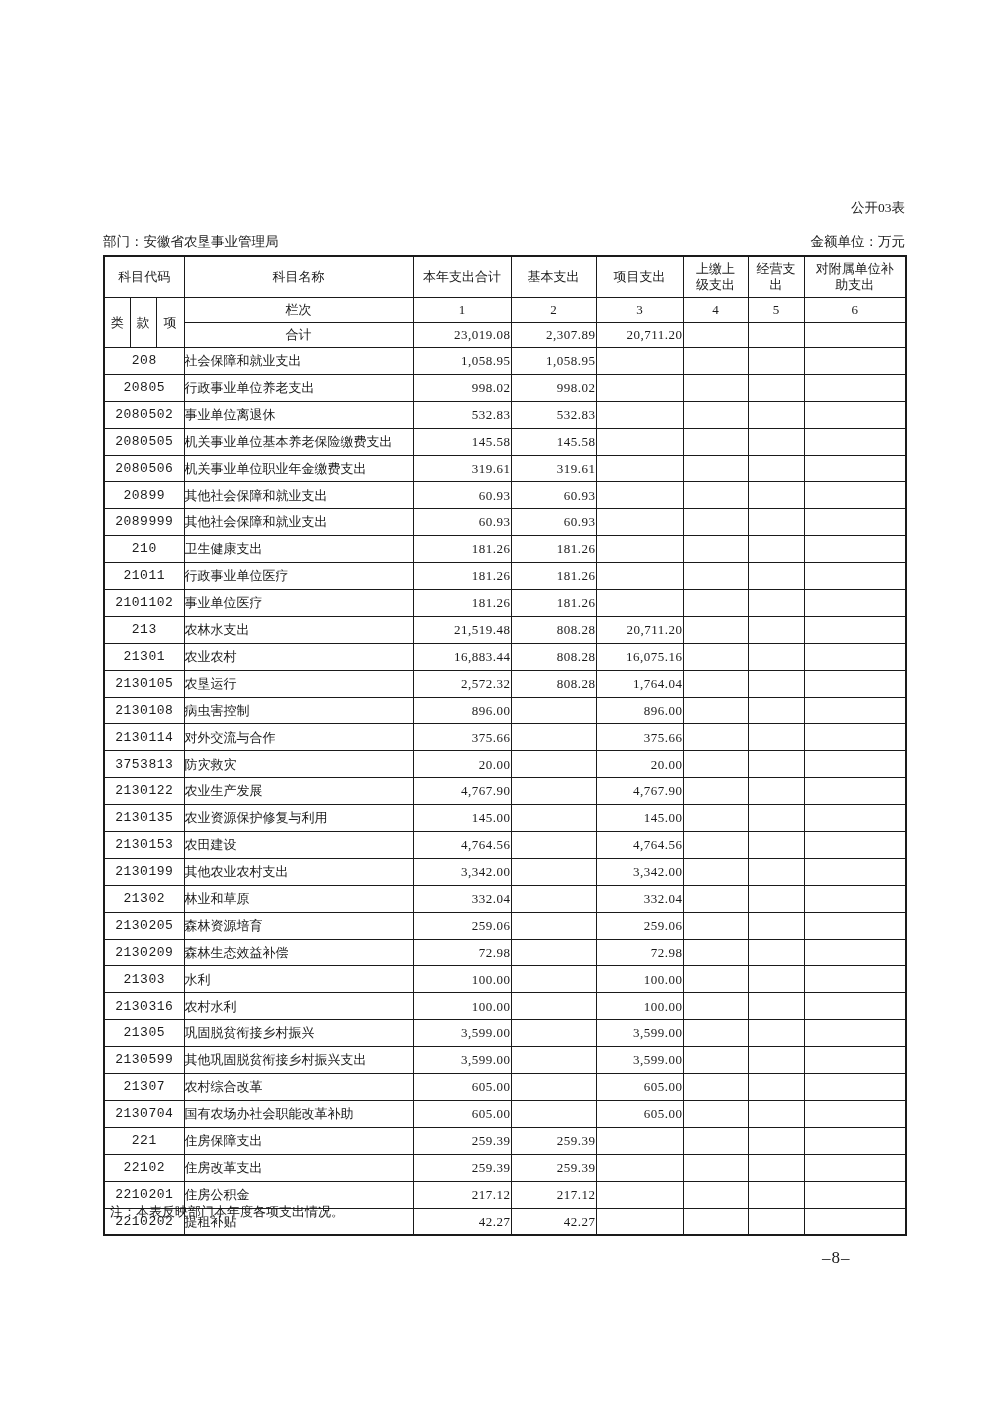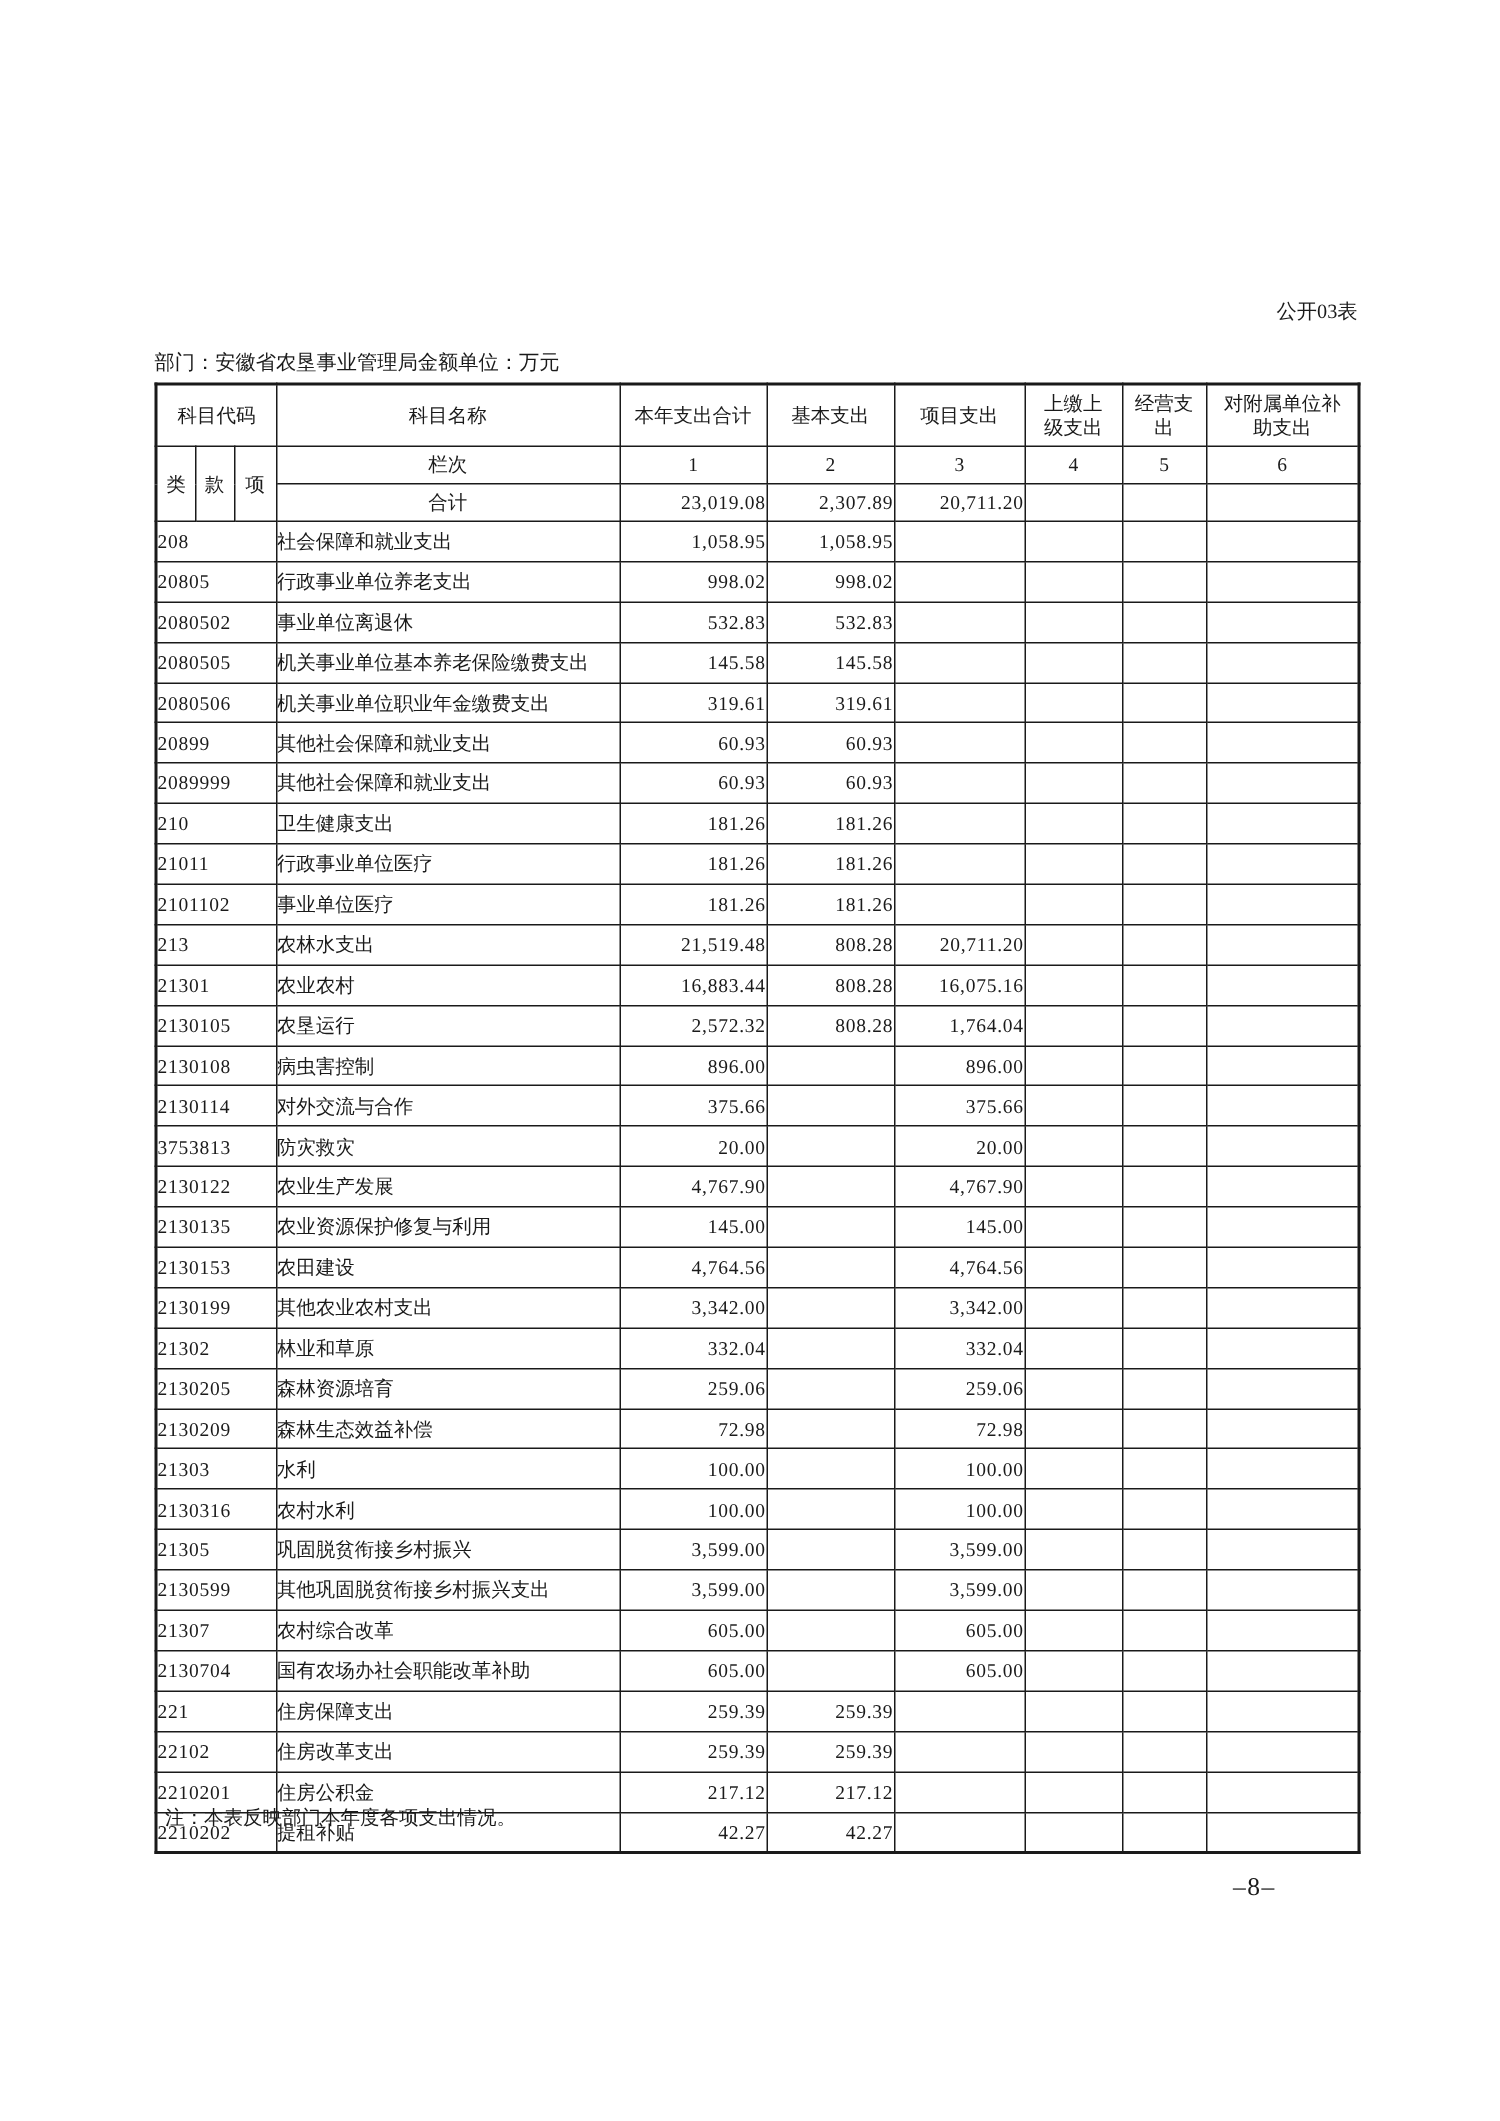--- a/index.html
+++ b/index.html
@@ -25,20 +25,21 @@
     position:absolute;
     top:199px; left:103px; width:802px;
     text-align:right;
     font-size:13.5px;
     font-family:Liberation Serif, serif;
   }
   .meta-line {
     position:absolute;
     top:233px; left:103px; width:802px;
     display:flex;
+    justify-content:space-between;
     font-size:13.5px;
   }
   table.fin {
     position:absolute;
     top:255px; left:103px;
     width:802px;
     border-collapse:collapse;
     table-layout:fixed;
     border:2px solid #1a1a1a;
   }
@@ -49,21 +50,21 @@
     vertical-align:middle;
     overflow:hidden;
     line-height:1.2;
   }
   tr.h-title td { height:40px; text-align:center; }
   tr.h-lanci td { height:24px; text-align:center; }
   tr.h-total td { height:24px; }
   td.wrap { white-space:pre-line; line-height:1.25; }
   td.center { text-align:center; }
   td.num { text-align:right; padding-right:6px; letter-spacing:0.5px; }
-  td.code { text-align:left; padding-left:7px; letter-spacing:0.5px; }
+  td.code { text-align:center; padding-left:7px; letter-spacing:0.5px;font-family:Liberation Mono, monospace; }
   td.name { text-align:left; padding-left:8px; }
   tbody.data-body td { height:25.9px; }
   .note {
     position:absolute;
     top:1203px; left:110px;
     font-size:13px;
     text-align:center;
   }
   .page-number {
     position:absolute;

